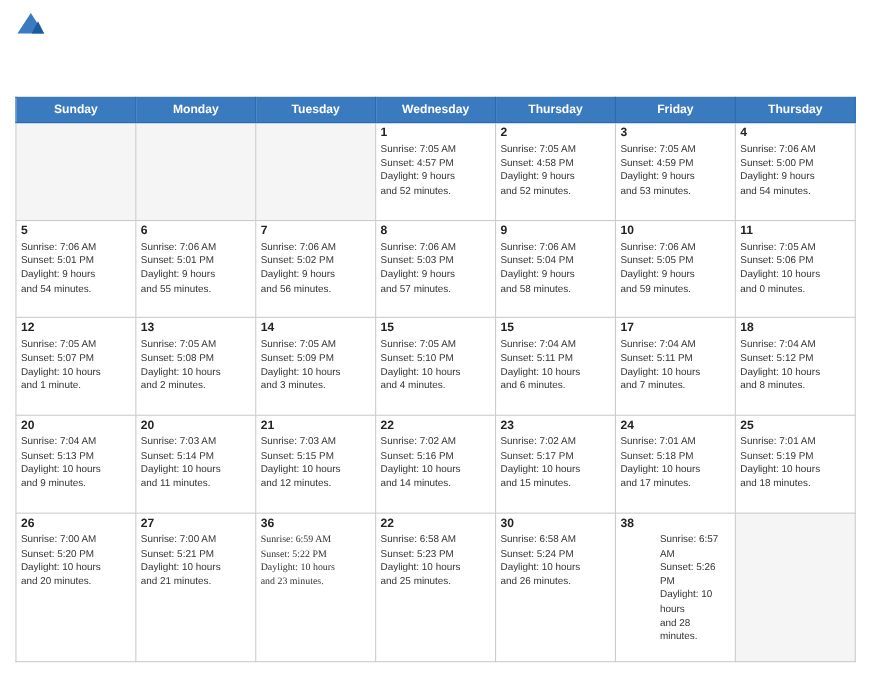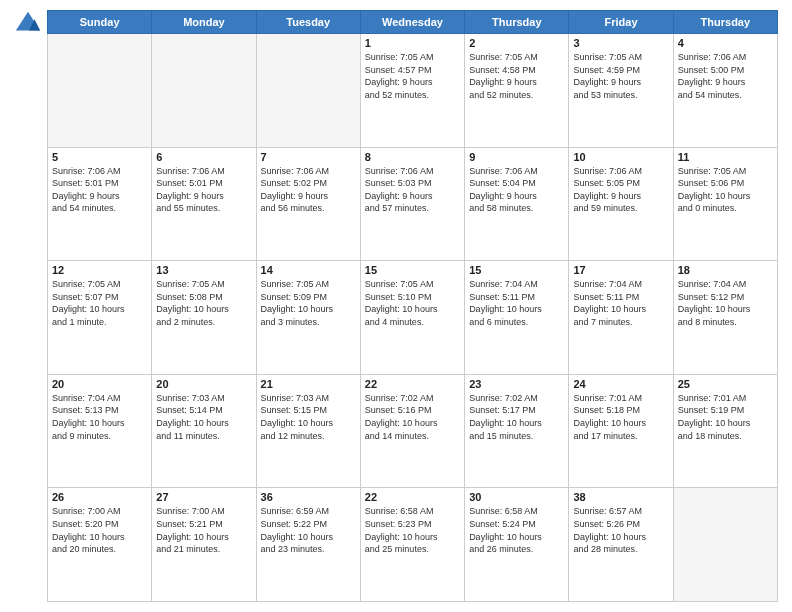--- a/index.html
+++ b/index.html
@@ -8,21 +8,22 @@
       height: 612px;
       font-family: Arial, sans-serif;
       background: #fff;
       overflow: hidden;
     }
     .page {
       width: 792px;
       height: 612px;
       padding: 10px 14px;
       display: flex;
-      flex-direction: row;
+      flex-direction: column;
+      gap: 42px;
     }
     .header {
       display: flex;
       align-items: flex-start;
       justify-content: space-between;
       margin-bottom: 8px;
     }
     .logo {
       display: flex;
       align-items: center;
@@ -333,42 +334,42 @@
           </td>
           <td>
             <span class="day-num">27</span>
             <div class="day-info" style="white-space: pre-line;">Sunrise: 7:00 AM
 Sunset: 5:21 PM
 Daylight: 10 hours
 and 21 minutes.</div>
           </td>
           <td>
             <span class="day-num">36</span>
-            <div class="day-info" style="white-space: pre-line;">Sunrise: 6:59 AM
+            <div class="day-info" style="white-space: pre-line; font-family: Liberation Serif, serif;">Sunrise: 6:59 AM
 Sunset: 5:22 PM
 Daylight: 10 hours
 and 23 minutes.</div>
           </td>
           <td>
             <span class="day-num">22</span>
             <div class="day-info" style="white-space: pre-line;">Sunrise: 6:58 AM
 Sunset: 5:23 PM
 Daylight: 10 hours
 and 25 minutes.</div>
           </td>
           <td>
             <span class="day-num">30</span>
             <div class="day-info" style="white-space: pre-line;">Sunrise: 6:58 AM
 Sunset: 5:24 PM
 Daylight: 10 hours
 and 26 minutes.</div>
           </td>
           <td>
             <span class="day-num">38</span>
-            <div class="day-info" style="white-space: pre-line;">Sunrise: 6:57 AM
+            <div class="day-info" style="white-space: pre-line; margin-left: 36px;">Sunrise: 6:57 AM
 Sunset: 5:26 PM
 Daylight: 10 hours
 and 28 minutes.</div>
           </td>
           <td class="empty"></td>
         </tr>
       </tbody>
   </table>
 </div>
 

